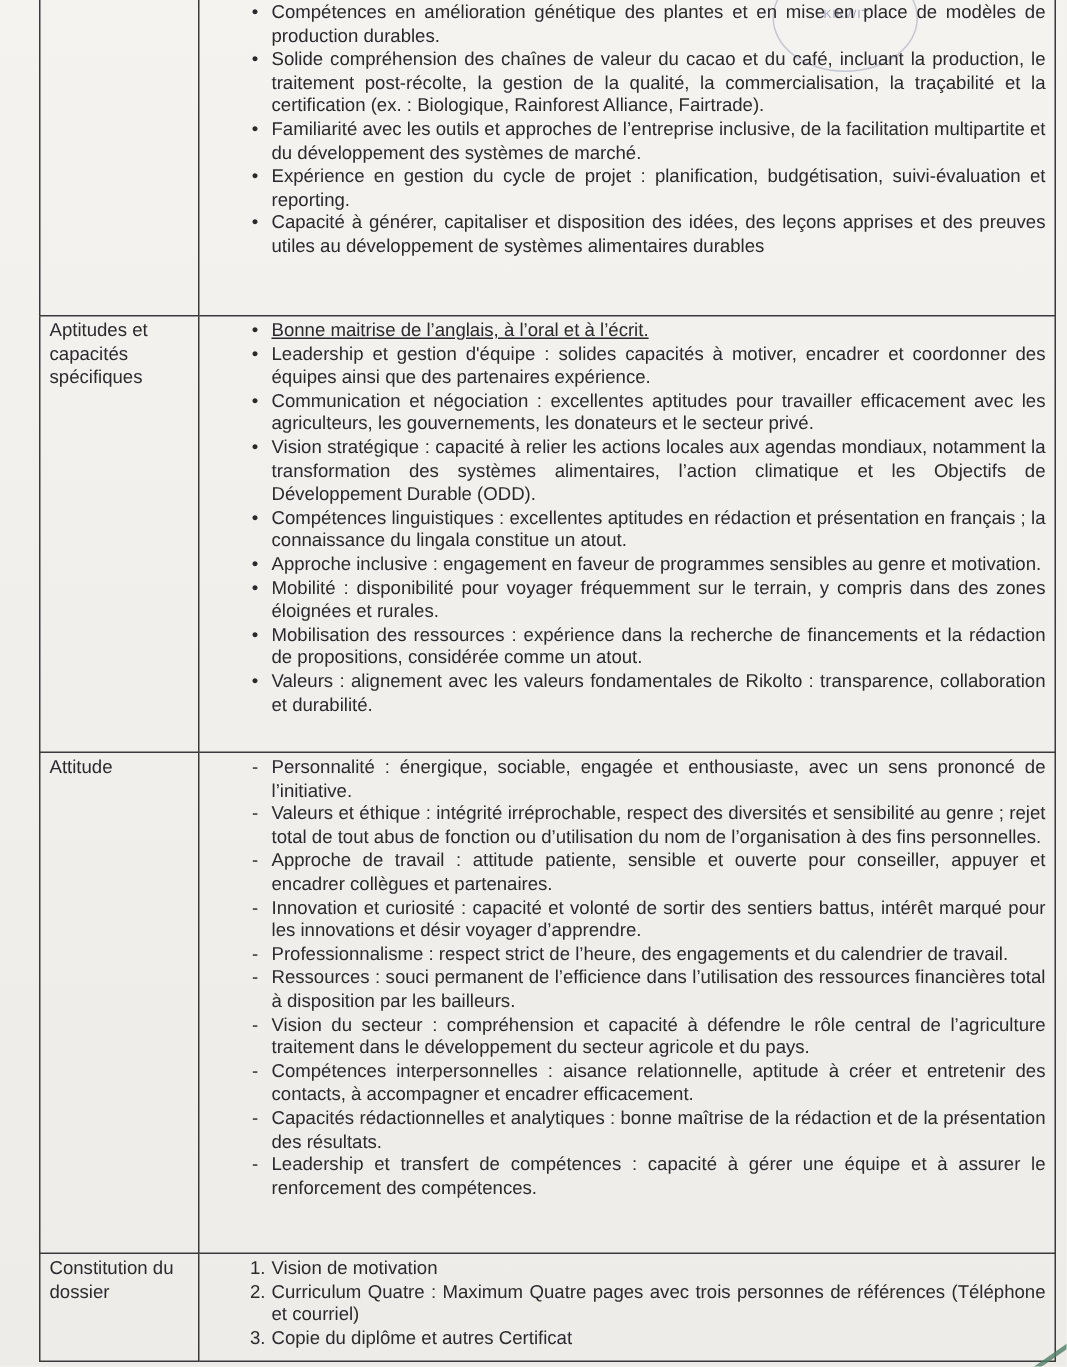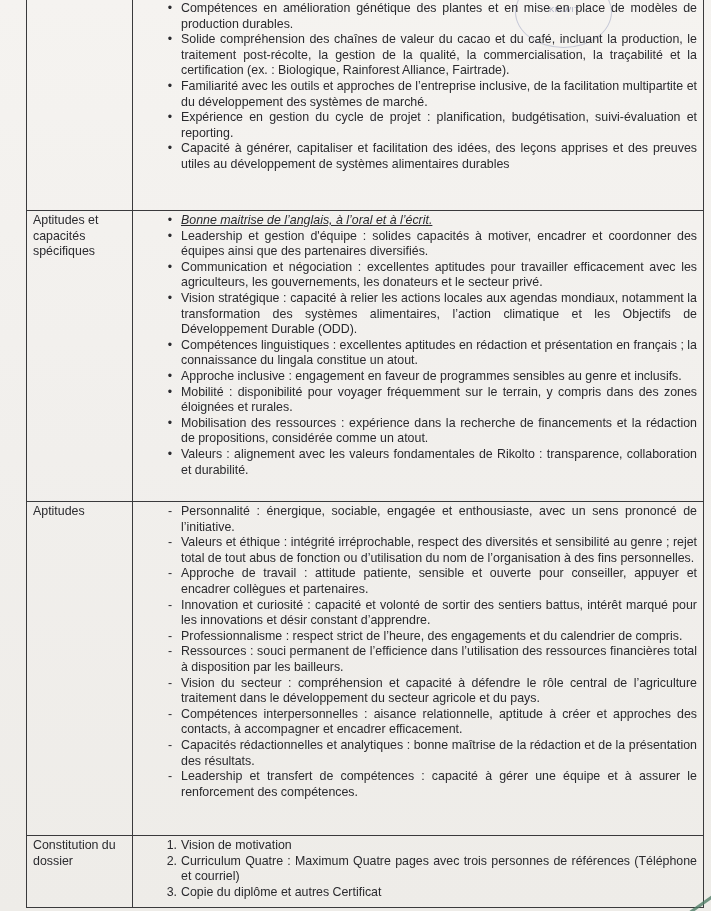--- a/index.html
+++ b/index.html
@@ -41,21 +41,21 @@
     padding-left:42px;
     text-align:justify;
     margin-bottom:0;
   }
   ul.items li .mark {
     position:absolute; left:26px; top:0; width:10px; text-align:center;
   }
   ol.items li .mark {
     position:absolute; left:22px; top:0; width:16px; text-align:right;
   }
-  .emph { font-style:italic; text-decoration:underline; }
+  .emph { text-decoration:underline; }
   .ul { }
   .row-first td { height:206px; }
   .row-apt td { height:285px; }
   .row-att td { height:328px; }
   .row-dos td { height:66px; }
   .stamp {
     position:absolute; left:515px; top:-24px; width:95px; height:70px;
     border:1.5px solid rgba(110,120,170,0.35);
     border-radius:50%;
     pointer-events:none;
@@ -79,62 +79,62 @@
   <table class="doc">
     <tbody>
         <tr class="row-first">
       <td class="label"></td>
       <td class="content">
         <ul class="items">
           <li><span class="mark">•</span><span>Compétences en amélioration génétique des plantes et en mise en place de modèles de production durables.</span></li>
           <li><span class="mark">•</span><span>Solide compréhension des chaînes de valeur du cacao et du café, incluant la production, le traitement post-récolte, la gestion de la qualité, la commercialisation, la traçabilité et la certification (ex. : Biologique, Rainforest Alliance, Fairtrade).</span></li>
           <li><span class="mark">•</span><span>Familiarité avec les outils et approches de l’entreprise inclusive, de la facilitation multipartite et du développement des systèmes de marché.</span></li>
           <li><span class="mark">•</span><span>Expérience en gestion du cycle de projet : planification, budgétisation, suivi-évaluation et reporting.</span></li>
-          <li><span class="mark">•</span><span>Capacité à générer, capitaliser et facilitation des idées, des leçons apprises et des preuves utiles au développement de systèmes alimentaires durables</span></li>
+          <li><span class="mark">•</span><span>Capacité à générer, capitaliser et disposition des idées, des leçons apprises et des preuves utiles au développement de systèmes alimentaires durables</span></li>
         </ul>
       </td>
     </tr>
 
     <tr class="row-apt">
       <td class="label">
         <div class="lbl-line">
               <span>Aptitudes et</span>
             </div>
         <div>capacités</div>
         <div>spécifiques</div>
       </td>
       <td class="content">
         <ul class="items">
           <li><span class="mark">•</span><span class="emph">Bonne maitrise de l’anglais, à l’oral et à l’écrit.</span></li>
-          <li><span class="mark">•</span><span>Leadership et gestion d'équipe : solides capacités à motiver, encadrer et coordonner des équipes ainsi que des partenaires diversifiés.</span></li>
+          <li><span class="mark">•</span><span>Leadership et gestion d'équipe : solides capacités à motiver, encadrer et coordonner des équipes ainsi que des partenaires expérience.</span></li>
           <li><span class="mark">•</span><span>Communication et négociation : excellentes aptitudes pour travailler efficacement avec les agriculteurs, les gouvernements, les donateurs et le secteur privé.</span></li>
           <li><span class="mark">•</span><span>Vision stratégique : capacité à relier les actions locales aux agendas mondiaux, notamment la transformation des systèmes alimentaires, l’action climatique et les Objectifs de Développement Durable (ODD).</span></li>
           <li><span class="mark">•</span><span>Compétences linguistiques : excellentes aptitudes en rédaction et présentation en français ; la connaissance du lingala constitue un atout.</span></li>
-          <li><span class="mark">•</span><span>Approche inclusive : engagement en faveur de programmes sensibles au genre et inclusifs.</span></li>
+          <li><span class="mark">•</span><span>Approche inclusive : engagement en faveur de programmes sensibles au genre et motivation.</span></li>
           <li><span class="mark">•</span><span>Mobilité : disponibilité pour voyager fréquemment sur le terrain, y compris dans des zones éloignées et rurales.</span></li>
           <li><span class="mark">•</span><span>Mobilisation des ressources : expérience dans la recherche de financements et la rédaction de propositions, considérée comme un atout.</span></li>
           <li><span class="mark">•</span><span>Valeurs : alignement avec les valeurs fondamentales de Rikolto : transparence, collaboration et durabilité.</span></li>
         </ul>
       </td>
     </tr>
 
     <tr class="row-att">
       <td class="label">
-        <div>Aptitudes</div>
+        <div>Attitude</div>
       </td>
       <td class="content">
         <ul class="items">
           <li><span class="mark">-</span><span>Personnalité : énergique, sociable, engagée et enthousiaste, avec un sens prononcé de l’initiative.</span></li>
           <li><span class="mark">-</span><span>Valeurs et éthique : intégrité irréprochable, respect des diversités et sensibilité au genre ; rejet total de tout abus de fonction ou d’utilisation du nom de l’organisation à des fins personnelles.</span></li>
           <li><span class="mark">-</span><span>Approche de travail : attitude patiente, sensible et ouverte pour conseiller, appuyer et encadrer collègues et partenaires.</span></li>
-          <li><span class="mark">-</span><span>Innovation et curiosité : capacité et volonté de sortir des sentiers battus, intérêt marqué pour les innovations et désir constant d’apprendre.</span></li>
-          <li><span class="mark">-</span><span>Professionnalisme : respect strict de l’heure, des engagements et du calendrier de compris.</span></li>
+          <li><span class="mark">-</span><span>Innovation et curiosité : capacité et volonté de sortir des sentiers battus, intérêt marqué pour les innovations et désir voyager d’apprendre.</span></li>
+          <li><span class="mark">-</span><span>Professionnalisme : respect strict de l’heure, des engagements et du calendrier de travail.</span></li>
           <li><span class="mark">-</span><span>Ressources : souci permanent de l’efficience dans l’utilisation des ressources financières total à disposition par les bailleurs.</span></li>
           <li><span class="mark">-</span><span>Vision du secteur : compréhension et capacité à défendre le rôle central de l’agriculture traitement dans le développement du secteur agricole et du pays.</span></li>
-          <li><span class="mark">-</span><span>Compétences interpersonnelles : aisance relationnelle, aptitude à créer et approches des contacts, à accompagner et encadrer efficacement.</span></li>
+          <li><span class="mark">-</span><span>Compétences interpersonnelles : aisance relationnelle, aptitude à créer et entretenir des contacts, à accompagner et encadrer efficacement.</span></li>
           <li><span class="mark">-</span><span>Capacités rédactionnelles et analytiques : bonne maîtrise de la rédaction et de la présentation des résultats.</span></li>
           <li><span class="mark">-</span><span>Leadership et transfert de compétences : capacité à gérer une équipe et à assurer le renforcement des compétences.</span></li>
         </ul>
       </td>
     </tr>
 
     <tr class="row-dos">
       <td class="label">
         <div class="lbl-line">
               <span>Constitution du</span>

